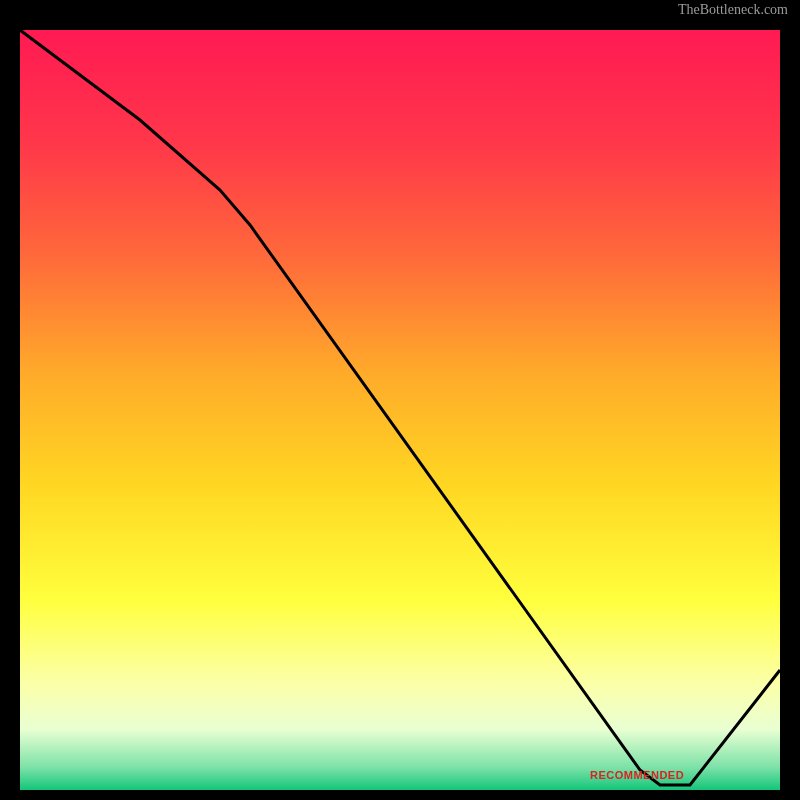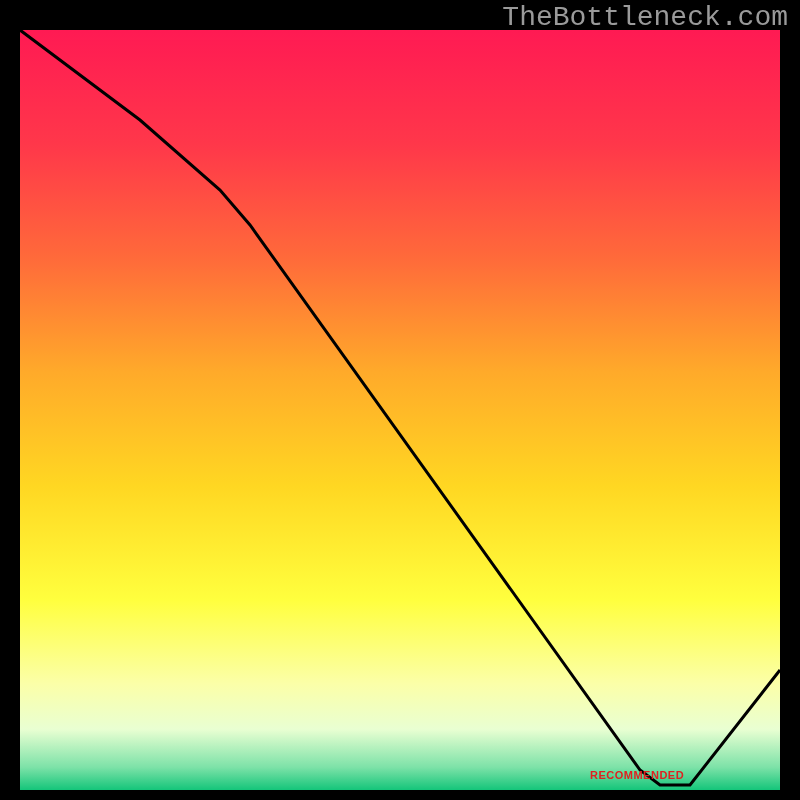--- a/index.html
+++ b/index.html
@@ -24,22 +24,22 @@
     left: 0;
     top: 0;
     width: 760px;
     height: 760px;
   }
   .watermark {
     position: absolute;
     top: 2px;
     right: 12px;
     color: #9a9a9a;
-    font-size: 28px;
-    font-family: Liberation Mono, monospace;
+    font-size: 14px;
+    font-family: Liberation Serif, serif;
   }
   .red-label {
     position: absolute;
     color: #e02020;
     font-size: 11px;
     font-weight: bold;
     letter-spacing: 0.5px;
     white-space: nowrap;
   }
 </style>

